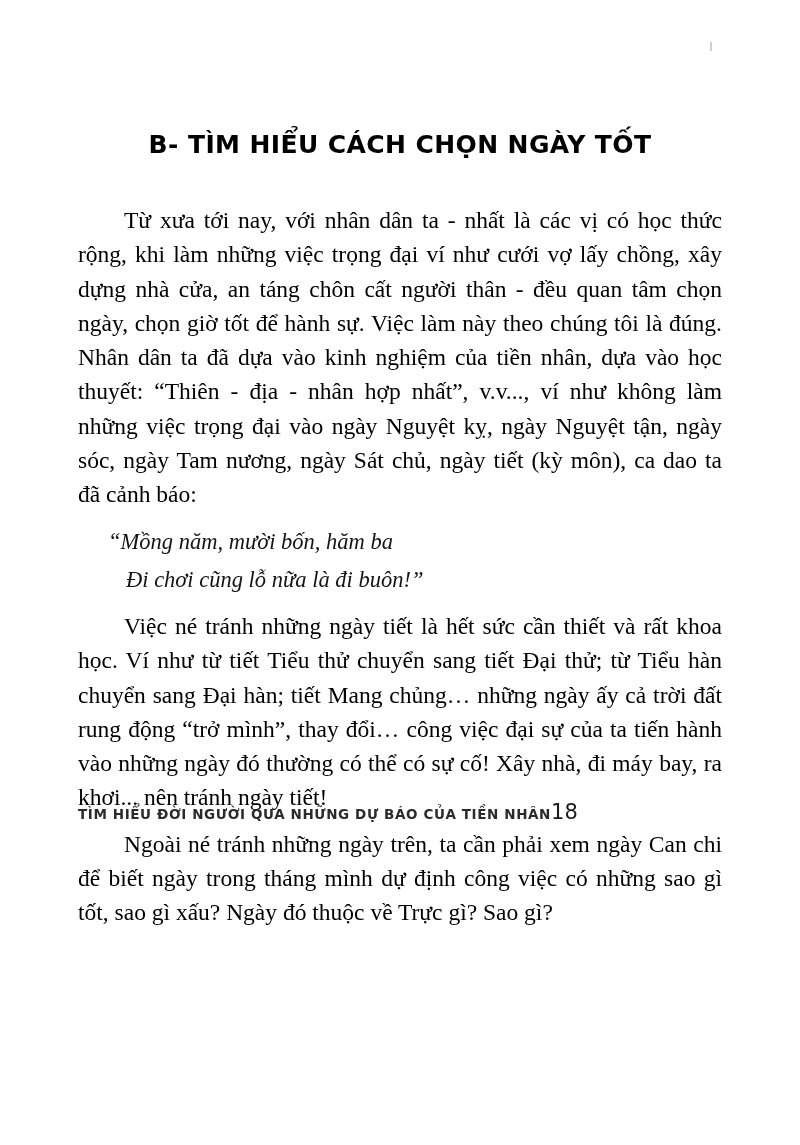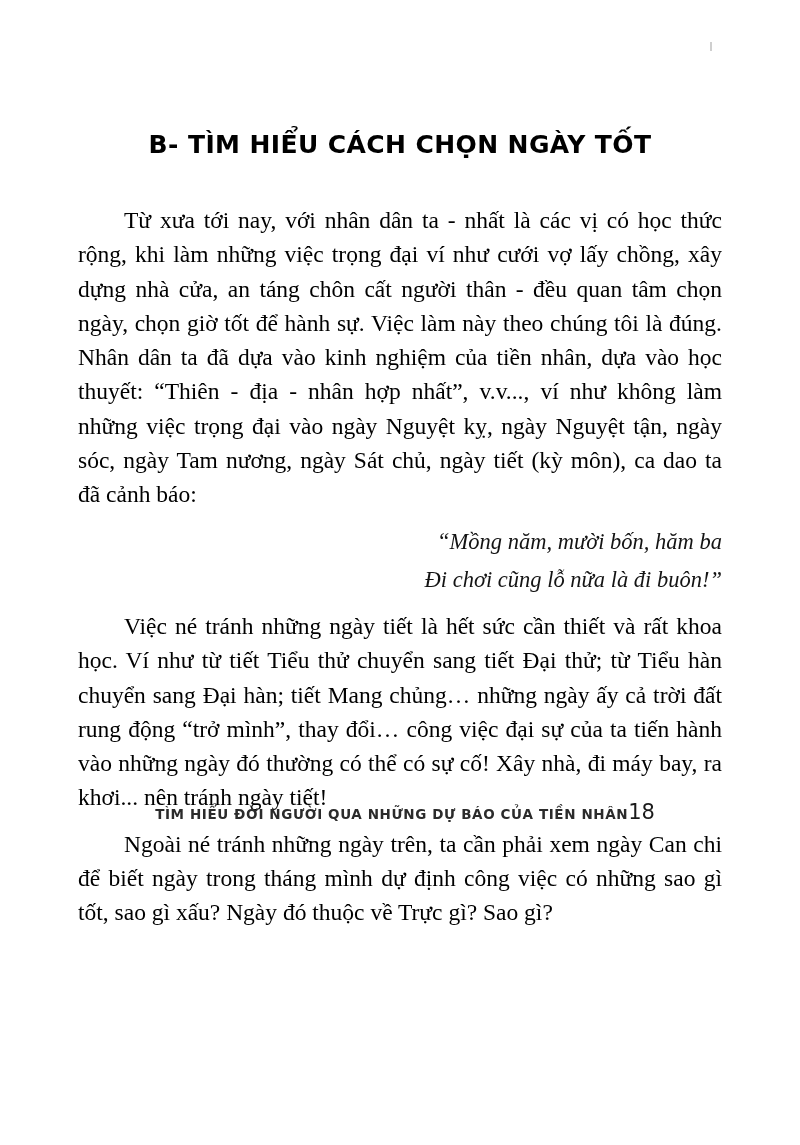--- a/index.html
+++ b/index.html
@@ -46,38 +46,38 @@
     text-indent: 46px;
     color: #000000;
   }
   p.verse {
     font-size: 22.5px;
     line-height: 1.45;
     font-style: italic;
     margin: 14px 0 0 0;
     padding-left: 30px;
     text-indent: 0;
-    text-align: right;
+    text-align: left;
     color: #141414;
   }
   p.verse.second {
     margin-top: 6px;
     padding-left: 48px;
   }
   p.body-text.spaced {
     margin-top: 12px;
   }
   .footer {
     position: absolute;
-    left: 88px;
+    left: 78px;
     right: 78px;
     bottom: 68px;
     display: flex;
     align-items: baseline;
-    justify-content: center;
+    justify-content: flex-start;
   }
   .footer-text {
     font-family: "DejaVu Sans", sans-serif;
     font-size: 13.5px;
     font-weight: bold;
     letter-spacing: 0.6px;
     color: #2b2b2b;
     text-transform: uppercase;
   }
   .page-number {

